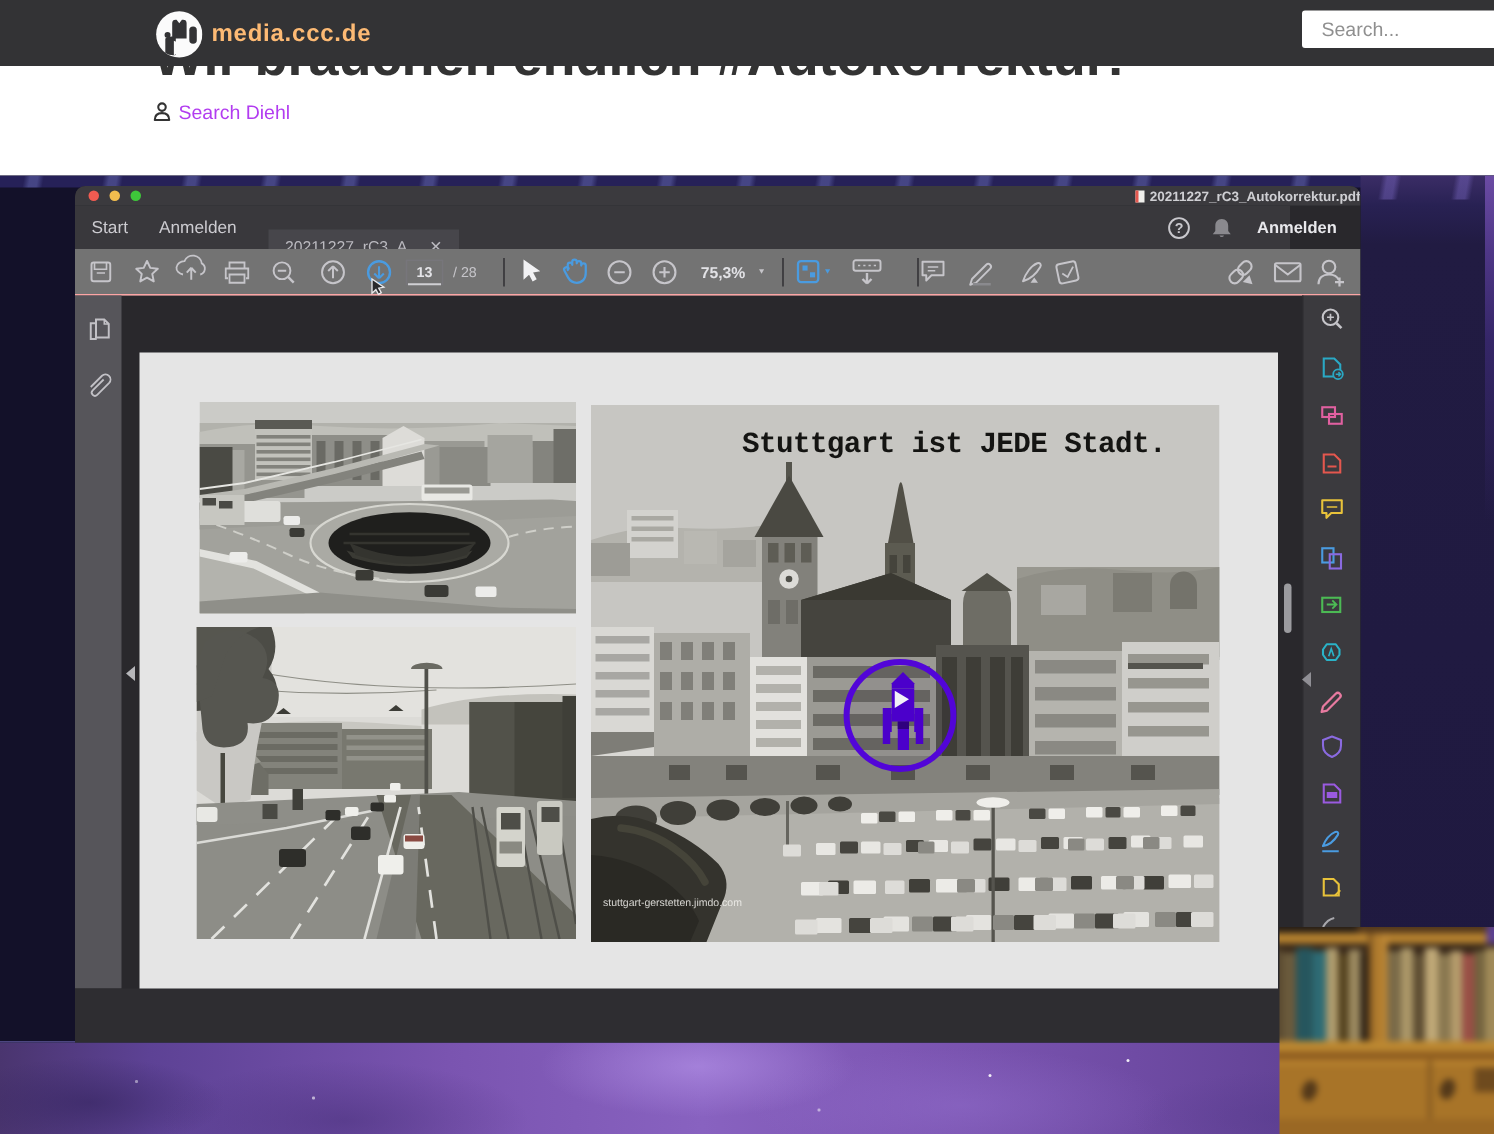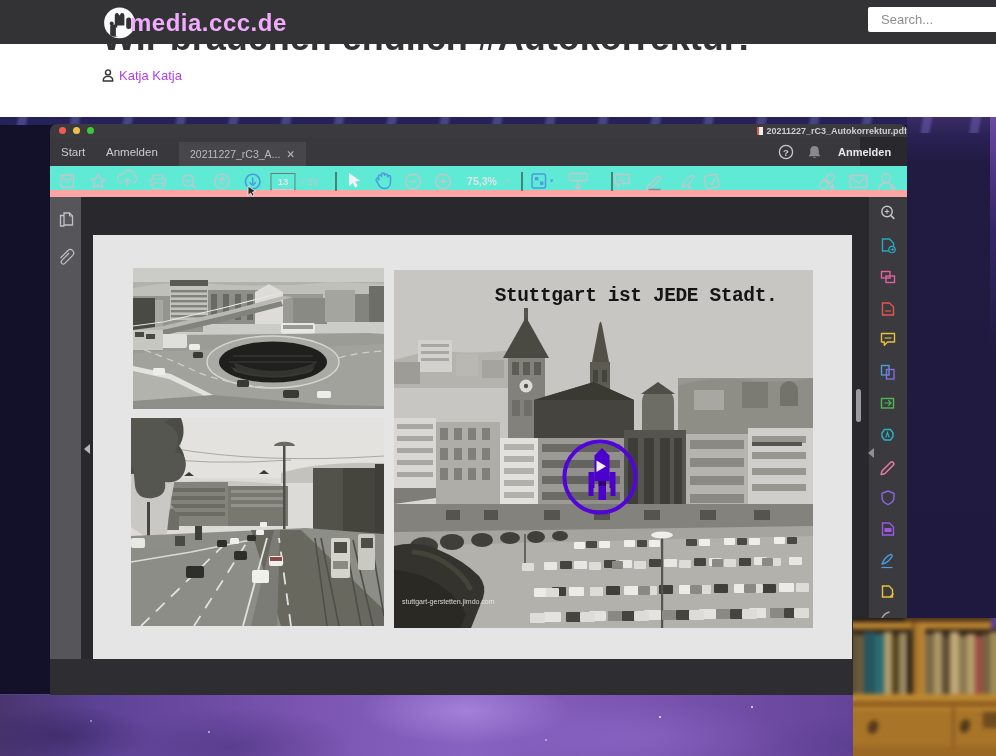--- a/index.html
+++ b/index.html
@@ -2,22 +2,22 @@
 <html><head>
 <meta charset="utf-8">
 <style>
   * { margin:0; padding:0; box-sizing:border-box; }
   html,body { width:996px; height:756px; overflow:hidden; background:#fff;
     font-family:"Liberation Sans", sans-serif; }
   #stage { position:relative; width:996px; height:756px; overflow:hidden; }
   
   #hdr { position:absolute; left:0; top:0; width:996px; height:44px; background:#333335; z-index:20; }
   #logo { position:absolute; left:104px; top:7px; }
-  #brand { position:absolute; left:130px; top:0; height:44px; line-height:46px;
-    color:#f0abfc; font-weight:bold; font-size:24px; letter-spacing:0.5px; }
+  #brand { position:absolute; left:141px; top:0; height:44px; line-height:46px;
+    color:#fdba74; font-weight:bold; font-size:16px; letter-spacing:0.5px; }
   #search { position:absolute; left:836px; top:7px; width:160px; height:25px;
     background:#fff; border:none; border-radius:2px; padding-left:13px;
     font-size:13px; color:#333; font-family:"Liberation Sans",sans-serif;margin-left:32px; }
   #search::placeholder { color:#8f8f8f; }
   
   #title { position:absolute; left:102px; top:22px; z-index:5; color:#333;
     font-size:36px; font-weight:bold; white-space:nowrap; line-height:32px; }
   #author { position:absolute; left:102px; top:66px; z-index:5; height:14px; }
   #author svg { vertical-align:-2px; }
   #author a { color:#b23cf0; font-size:13px; text-decoration:none; margin-left:5px; }
@@ -46,24 +46,24 @@
   
   #win { position:absolute; left:50px; top:7px; width:857px; height:571px;
     background:#29282c; border-radius:7px 7px 0 0; overflow:hidden; }
   #titlebar { position:absolute; left:0; top:0; width:857px; height:13px; background:#3b3a3e; }
   .dot { position:absolute; top:3px; width:7px; height:7px; border-radius:50%; }
   #fname { position:absolute; left:0; top:0; width:857px; height:13px; text-align:right;
     font-size:9px; color:#cfcfd3; line-height:14px; font-weight:bold; }
   #tabrow { position:absolute; left:0; top:13px; width:810px; height:29px; background:#39383c;
     color:#cccbd0; font-size:11.5px; }
   #tabrow .m { position:absolute; top:0; line-height:30px; }
-  #activetab { position:absolute; left:129px; top:5px; width:127px; height:24px;
+  #activetab { position:absolute; left:129px; top:16px; width:127px; height:24px;
     background:#47464b; color:#bbbac0; font-size:10.5px; text-align:center; line-height:24px; }
-  #toolbar { position:absolute; left:0; top:42px; width:857px; height:31px; background:#5eead4;
-    border-bottom:7px solid #fca5a5; }
+  #toolbar { position:absolute; left:0; top:42px; width:857px; height:31px; background:#737373;
+    border-bottom:1px solid #fca5a5; }
   #sidebar { position:absolute; left:0; top:73px; width:31px; height:462px; background:#56555a; }
   #rpanel { position:absolute; left:818px; top:73px; width:39px; height:462px; background:#3b3a3e;
     border-left:1px solid #2c2b2f; }
   #bottombar { position:absolute; left:0; top:535px; width:857px; height:36px; background:#2e2d31; }
   #page { position:absolute; left:43px; top:111px; width:759px; height:424px; background:#e5e5e5; }
   #page svg { filter:blur(0.35px); }
   #scrollthumb { position:absolute; left:806px; top:265px; width:5px; height:33px;
     background:#9b9b9f; border-radius:3px; }
   
   #cam { position:absolute; left:853px; top:501px; width:143px; height:138px; overflow:hidden; }
@@ -73,21 +73,21 @@
 </style>
 </head>
 <body>
 <div id="stage">
 
   <h1 id="title">Wir brauchen endlich #Autokorrektur!</h1>
   <div id="author">
     <svg width="12" height="13" viewBox="0 0 12 13">
         <circle cx="6" cy="3.4" r="2.5" fill="none" stroke="#333" stroke-width="1.4"></circle>
         <path d="M1.2 12 C1.2 8.8 3.2 7.4 6 7.4 C8.8 7.4 10.8 8.8 10.8 12 Z" fill="none" stroke="#333" stroke-width="1.4" stroke-linejoin="round"></path>
-      </svg><a href="#">Katja Katja</a>
+      </svg><a href="#">Search Diehl</a>
   </div>
 
   <div id="hdr">
     <div id="logo">
       <svg width="31" height="32" viewBox="0 0 31 32">
         <circle cx="15.5" cy="15.9" r="15.4" fill="#fbfbfb"></circle>
         <path fill="#333335" d="M10.8 18.6 V8.4 q0 -2.3 2.3 -2.3 h0.6 l1.8 2.4 l1.8 -2.4 h0.8 q2.3 0 2.3 2.3 v10.2 Z"></path>
         <rect x="22.2" y="10.6" width="5" height="11.5" rx="2.5" fill="#333335"></rect>
         <circle cx="7.7" cy="16.4" r="2" fill="#333335"></circle>
         <path fill="#333335" d="M6.2 18.6 q3.6 -2.2 7 -0.4 v11.5 q-3.8 0.6 -7 -1.4 Z"></path>

